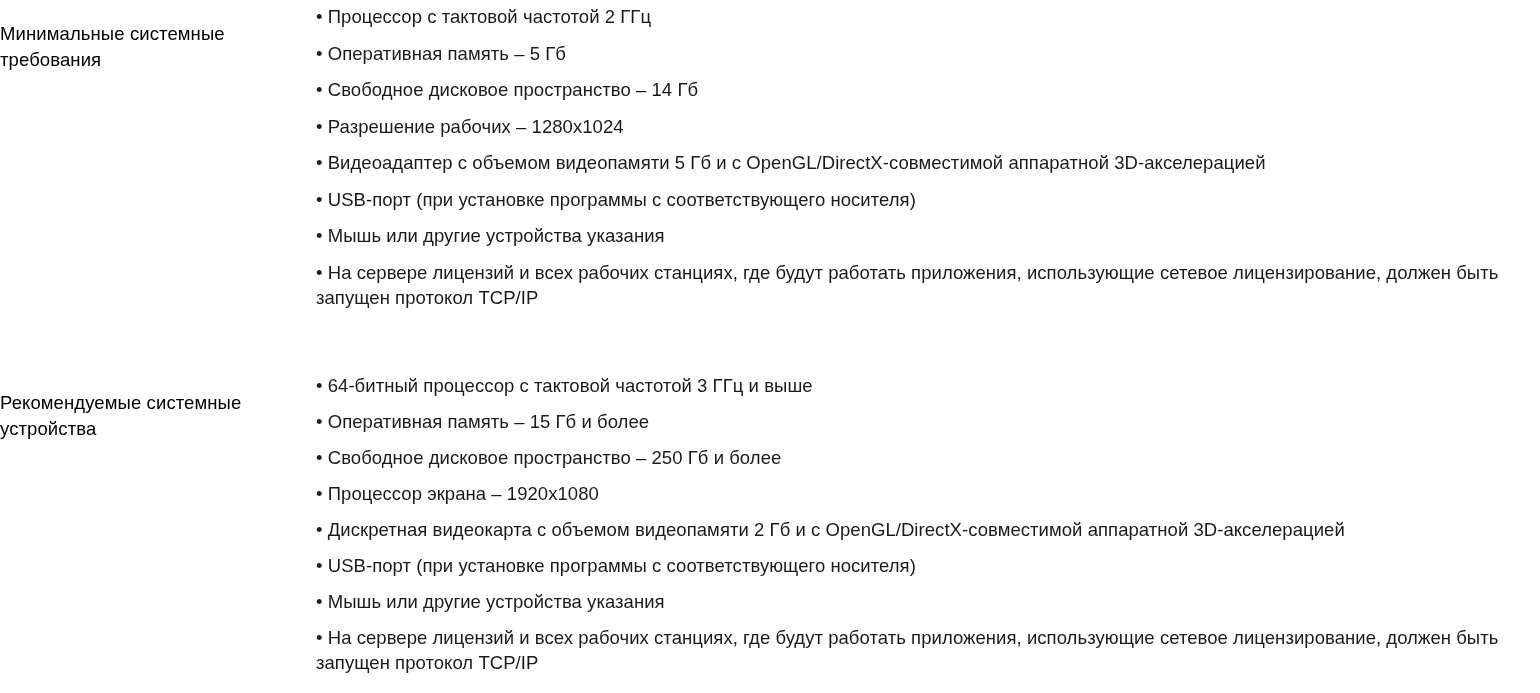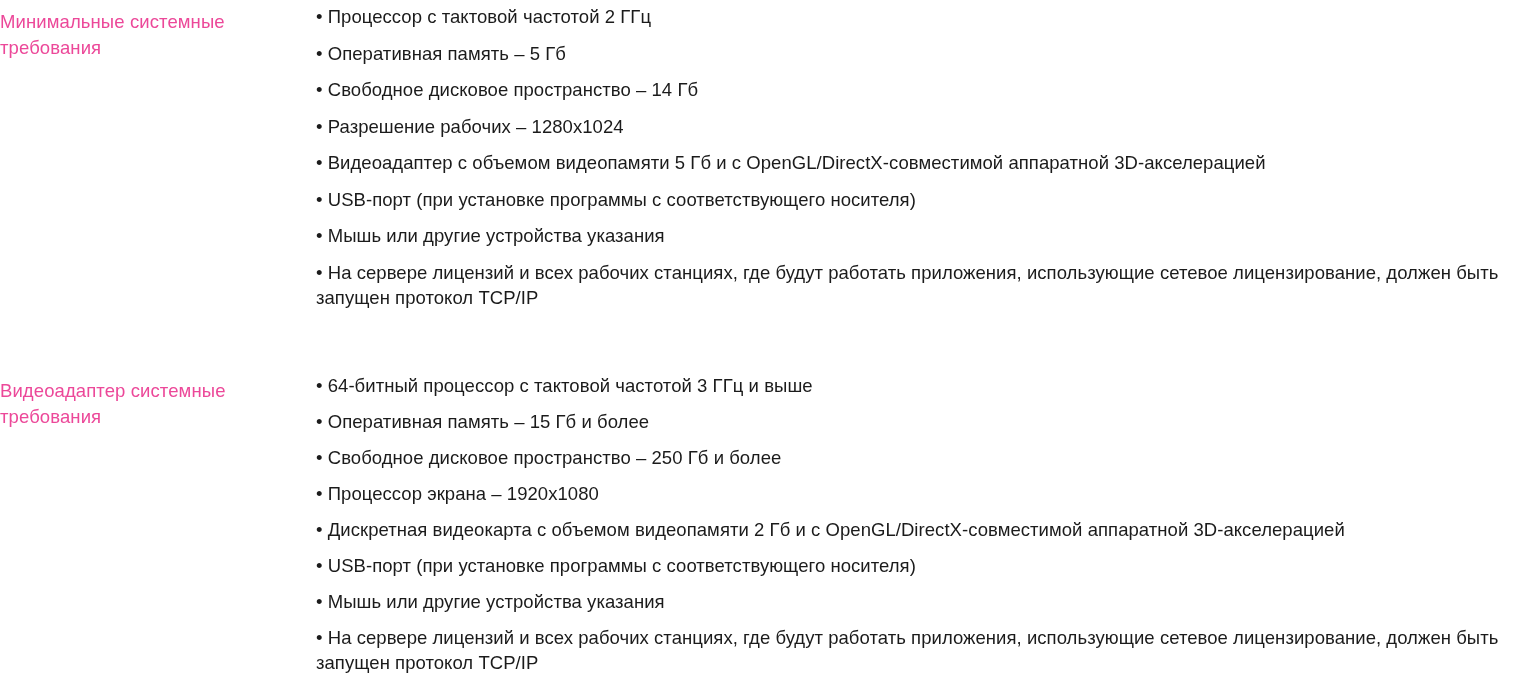--- a/index.html
+++ b/index.html
@@ -33,23 +33,23 @@
     width: 1228px;
     padding-right: 16px;
     box-sizing: border-box;
   }
   .row-spacer td {
     height: 44px;
   }
   .section-label {
     font-size: 18.5px;
     line-height: 26px;
-    color: #ec4899;
+    color: #000000;
     letter-spacing: 0.1px;
-    padding-top: 9px;
+    padding-top: 21px;
   }
   ul.spec-list {
     margin: 4px;
     padding: 0;
     list-style: none;
   }
   ul.spec-list li {
     font-size: 18.5px;
     line-height: 25px;
     color: #1b1b1b;
@@ -85,21 +85,21 @@
           <li><span class="bullet">•</span>&nbsp;<span>На сервере лицензий и всех рабочих станциях, где будут работать приложения, использующие сетевое лицензирование, должен быть запущен протокол TCP/IP</span></li>
         </ul>
       </td>
     </tr>
     <tr class="row-spacer">
       <td></td>
       <td></td>
     </tr>
     <tr class="second-block">
       <td class="col-label">
-        <div class="section-label">Видеоадаптер системные требования</div>
+        <div class="section-label">Рекомендуемые системные устройства</div>
       </td>
       <td class="col-items">
         <ul class="spec-list">
           <li><span class="bullet">•</span>&nbsp;<span>64-битный процессор с тактовой частотой 3 ГГц и выше</span></li>
           <li><span class="bullet">•</span>&nbsp;<span>Оперативная память – 15 Гб и более</span></li>
           <li><span class="bullet">•</span>&nbsp;<span>Свободное дисковое пространство – 250 Гб и более</span></li>
           <li><span class="bullet">•</span>&nbsp;<span>Процессор экрана – 1920x1080</span></li>
           <li><span class="bullet">•</span>&nbsp;<span>Дискретная видеокарта с объемом видеопамяти 2 Гб и с OpenGL/DirectX-совместимой аппаратной 3D-акселерацией</span></li>
           <li><span class="bullet">•</span>&nbsp;<span>USB-порт (при установке программы с соответствующего носителя)</span></li>
           <li><span class="bullet">•</span>&nbsp;<span>Мышь или другие устройства указания</span></li>

